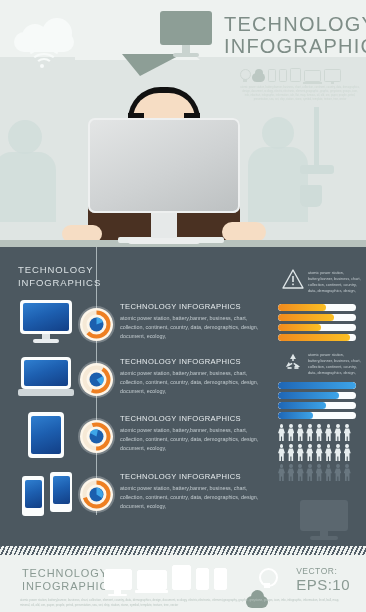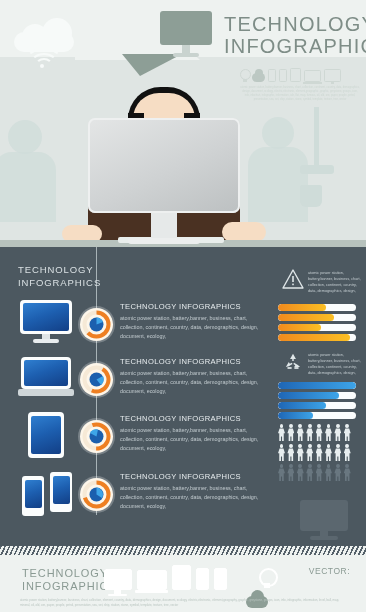--- a/index.html
+++ b/index.html
@@ -508,17 +508,18 @@
       <span class="fi mon"></span>
       <span class="fi lap"></span>
       <span class="fi tab"></span>
       <span class="fi ph"></span>
       <span class="fi ph"></span>
       <span class="fi cloud"></span>
       <span class="fi bulb"></span>
     </div>
     <div class="f-vector">
       <div class="v1">VECTOR:</div>
+      <div class="v2">EPS:10</div>
     </div>
     <div class="f-micro">atomic power station, battery,banner, business, chart, collection, element, country, data, demographics, design, document, ecology, electric,electronic, element,geography, graphic, greystone, groups, icon, info, infographic, information, level, ball, map, mineral, oil, old, ore, paper, people, petrol, presentation, sea, set, ship, station, stone, symbol, template, texture, tree, vector</div>
   </div>
 
 </div>
 
 </body></html>

